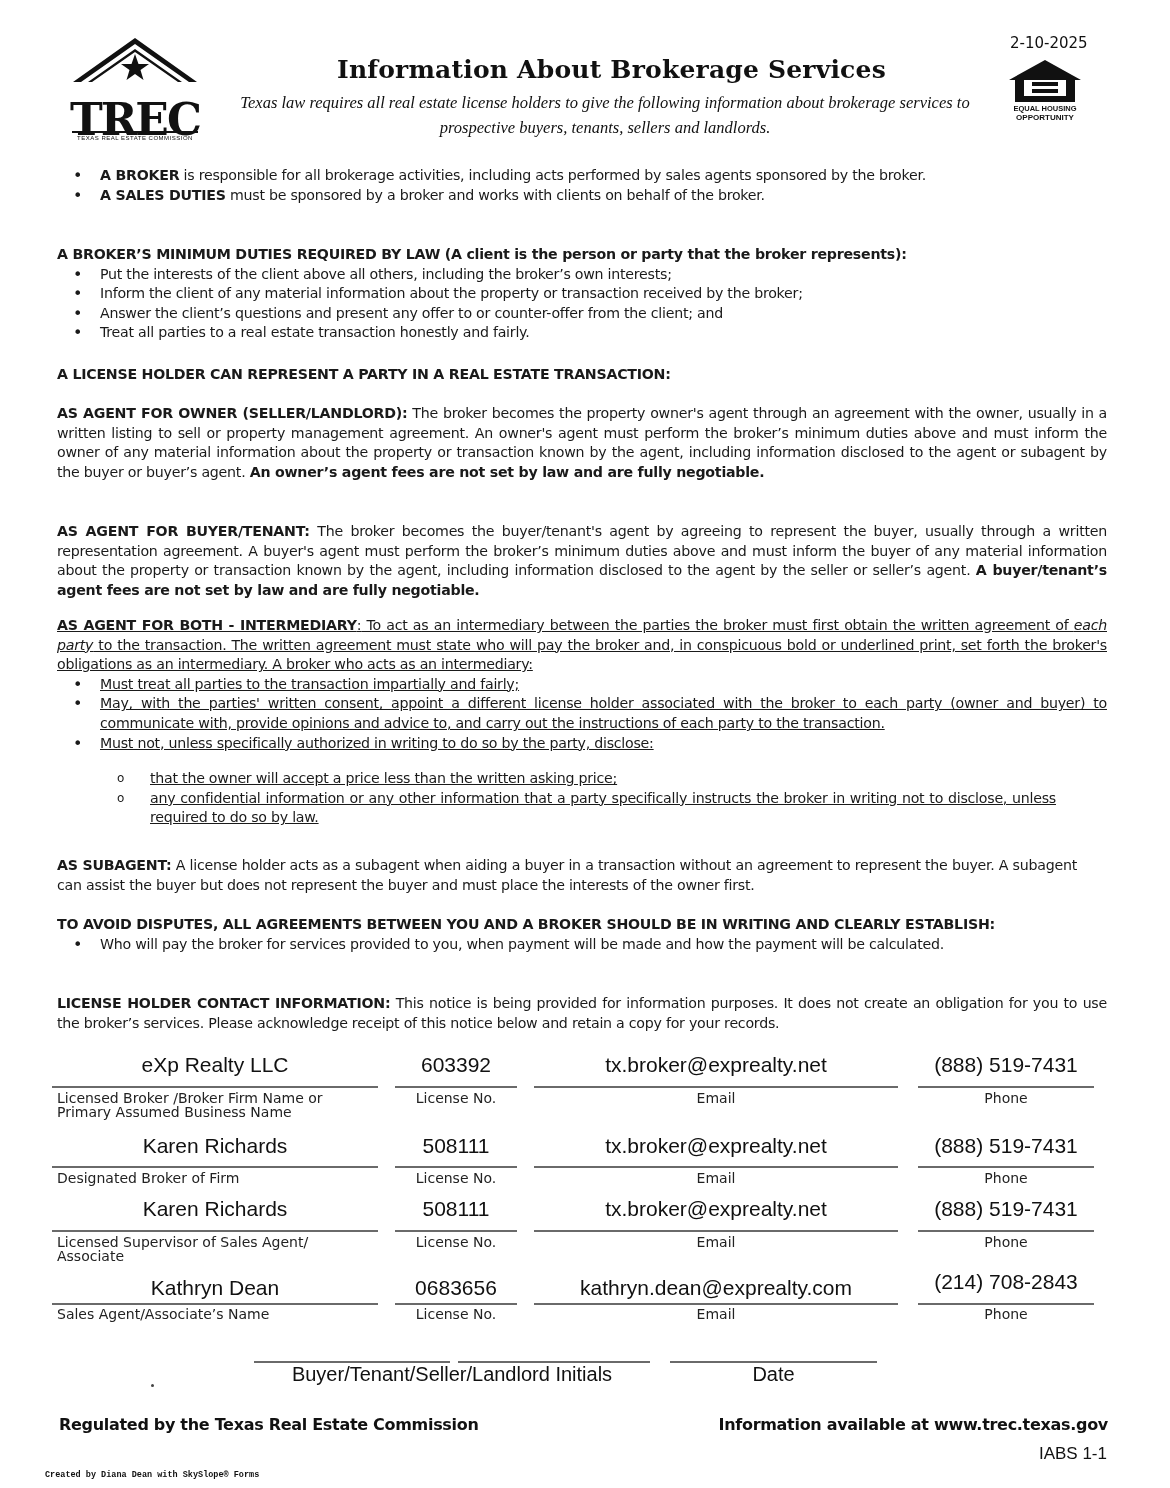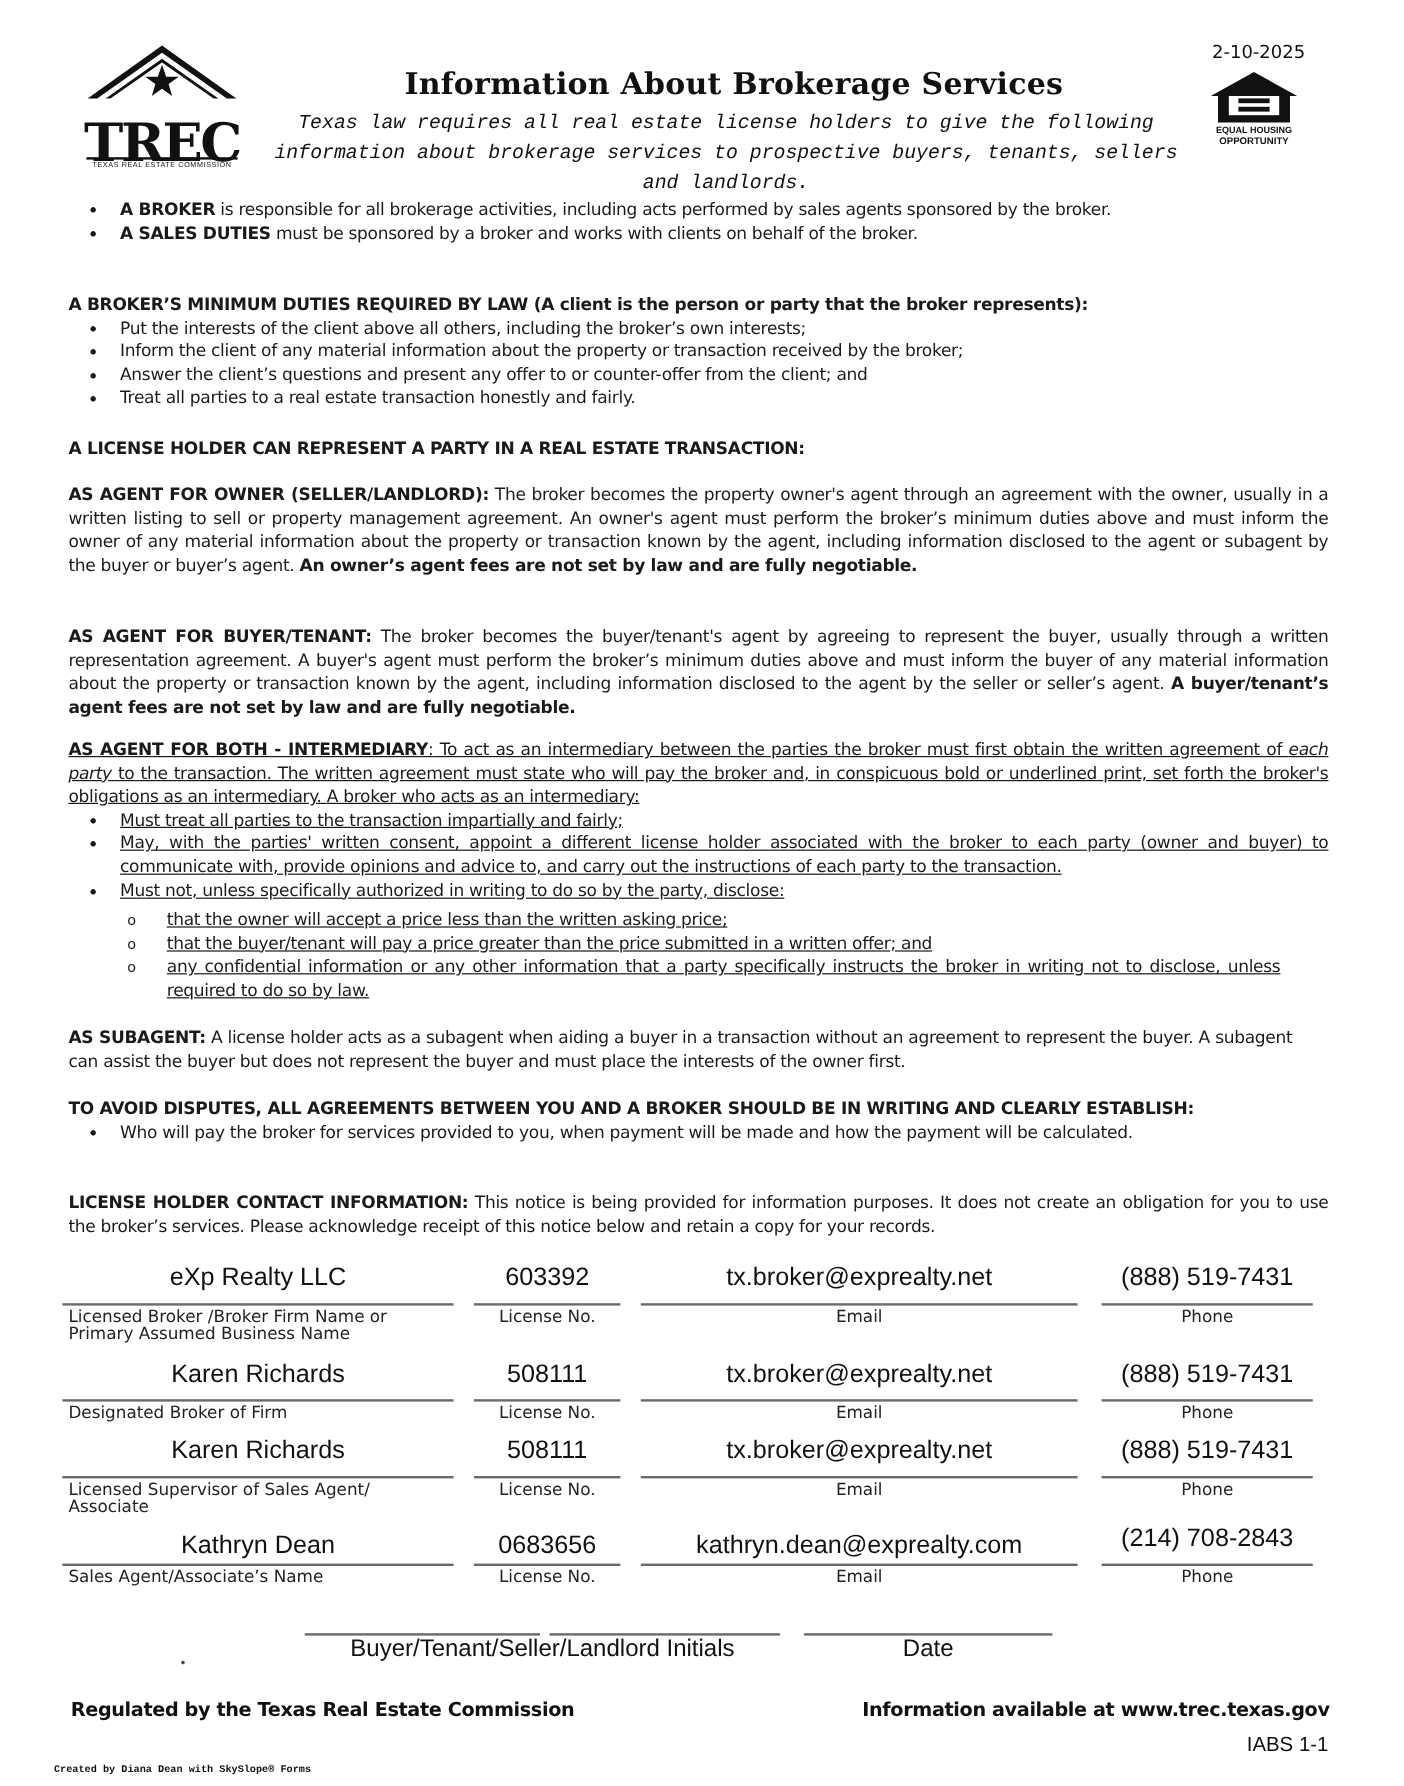--- a/index.html
+++ b/index.html
@@ -4,25 +4,25 @@
 <style>
   html,body{margin:0;padding:0;background:#fff;}
   body{width:1170px;height:1488px;position:relative;overflow:hidden;color:#111;font-family:"Liberation Sans",sans-serif;}
   .abs{position:absolute;}
   .doc{font-family:"DejaVu Sans",sans-serif;font-size:14.2px;line-height:19.6px;letter-spacing:-0.25px;color:#1a1a1a;}
   .head{font-weight:bold;}
   .para{left:57px;width:1050px;text-align:justify;}
   ul.b{margin:0;padding:0;list-style:none;}
   ul.b li{position:relative;padding-left:43px;}
   ul.b li::before{content:"\2022";position:absolute;left:16px;top:0;font-size:16px;}
-  ul.o{margin:5px;padding:0;list-style:none;}
+  ul.o{margin:16px;padding:0;list-style:none;}
   ul.o li{position:relative;padding-left:77px;}
   ul.o li::before{content:"o";position:absolute;left:44px;top:0;font-size:12px;}
   .title{left:337px;top:55px;font-family:"DejaVu Serif",serif;font-weight:bold;font-size:25px;letter-spacing:0.2px;}
-  .subtitle{left:225px;top:90px;width:760px;text-align:center;font-family:Liberation Mono, monospace;font-style:italic;font-size:16.5px;line-height:25px;}
+  .subtitle{left:225px;top:90px;width:760px;text-align:center;font-family:Liberation Serif, serif;font-style:italic;font-size:16.5px;line-height:25px;}
   .date{left:1010px;top:34px;font-size:15px;font-family:"DejaVu Sans",sans-serif;}
   .fv{font-family:"Liberation Sans",sans-serif;font-size:21px;text-align:center;}
   .fl{font-family:"DejaVu Sans",sans-serif;font-size:14px;line-height:14px;color:#222;}
   .line{height:2px;background:#6a6a6a;}
   .footbold{font-family:"DejaVu Sans",sans-serif;font-weight:bold;font-size:16px;letter-spacing:-0.3px;}
 </style>
 </head>
 <body>
 
 <div class="abs" style="left:70px;top:36px;width:130px;height:108px;">
@@ -82,21 +82,20 @@
   <div style="text-align:justify;">
     <b>AS AGENT FOR BOTH - INTERMEDIARY</b><span>:</span><span>  To act as an intermediary between the parties the broker must first obtain the written agreement of </span><i>each party</i><span> to the transaction. The written agreement must state who will pay the broker and, in conspicuous bold or underlined print, set forth the broker's obligations as an intermediary. A broker who acts as an intermediary:</span>
   </div>
   <ul class="b">
     <li>Must treat all parties to the transaction impartially  and fairly;</li>
     <li style="text-align:justify;">May, with the parties' written consent, appoint a different license holder associated with the broker to each party (owner and buyer) to communicate with, provide opinions and advice to, and carry out the instructions of each party to the transaction.</li>
     <li>Must not, unless specifically authorized in writing to do so by the party, disclose:</li>
   </ul>
   <ul class="o">
     <li>that the owner will accept a price less than the written asking price;</li>
-    <li>that the buyer/tenant will pay a price greater than the price submitted in a written offer;  and</li>
     <li style="text-align:justify;padding-right:35px;">any confidential information or any other information that a party specifically instructs the broker in writing not to disclose, unless required to do so by law.</li>
   </ul>
 </div>
 
 <div class="abs doc para" style="top:856px;width:1020px;">
   <b>AS SUBAGENT:</b><span> A license holder acts as a subagent when aiding a buyer in a transaction without an agreement to represent the buyer. A subagent can assist the buyer but does not represent the buyer and must place the interests of the owner first.</span>
 </div>
 
 <div class="abs doc para" style="top:915px;">
   <div class="head">TO AVOID DISPUTES, ALL AGREEMENTS BETWEEN YOU AND A BROKER SHOULD BE IN WRITING AND CLEARLY ESTABLISH:</div>

